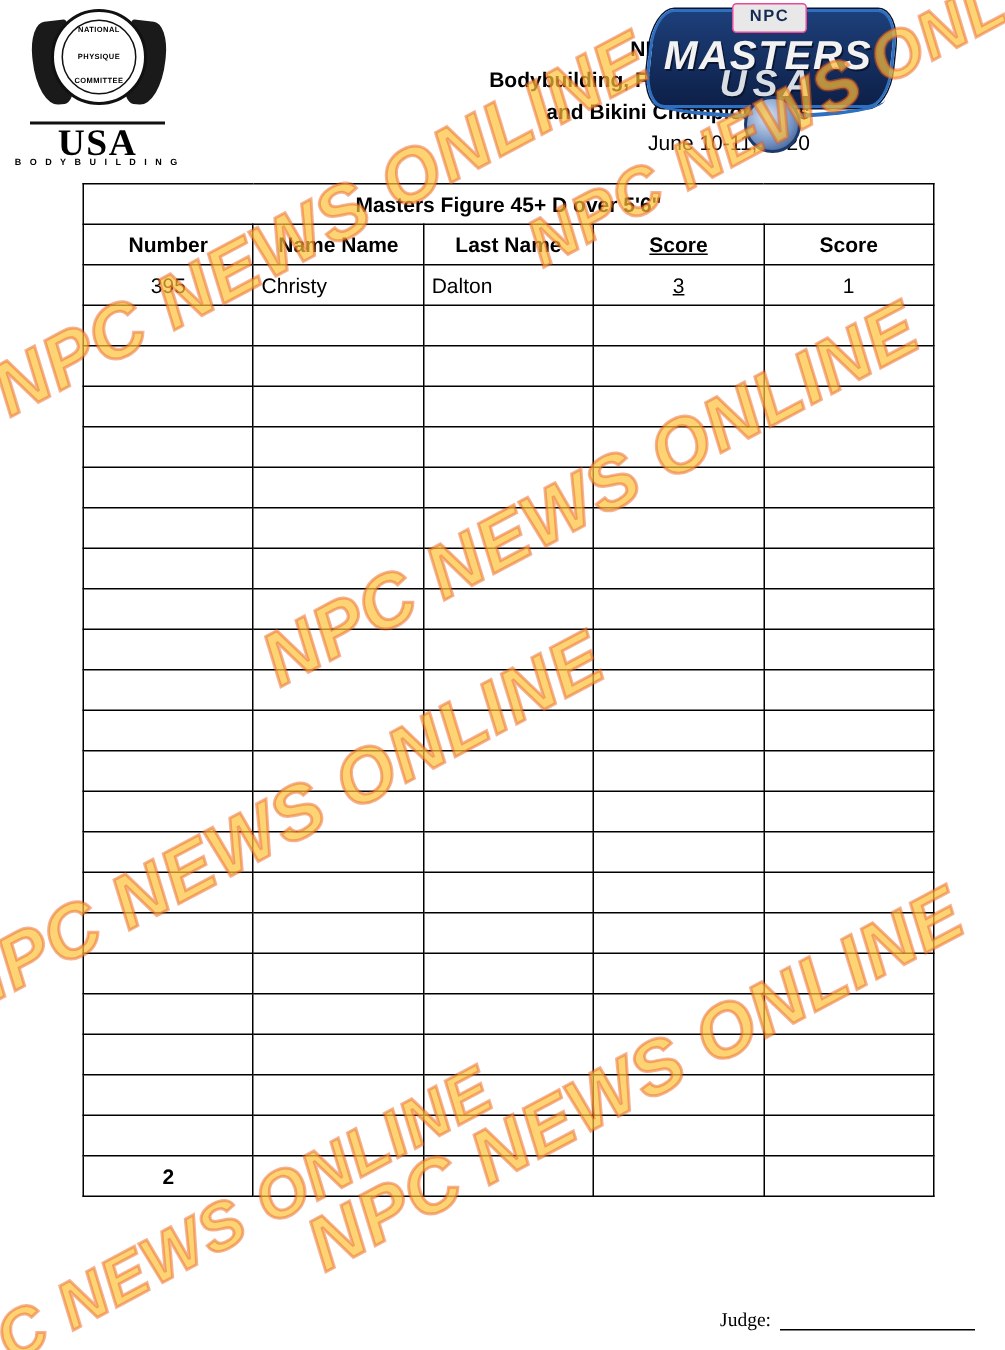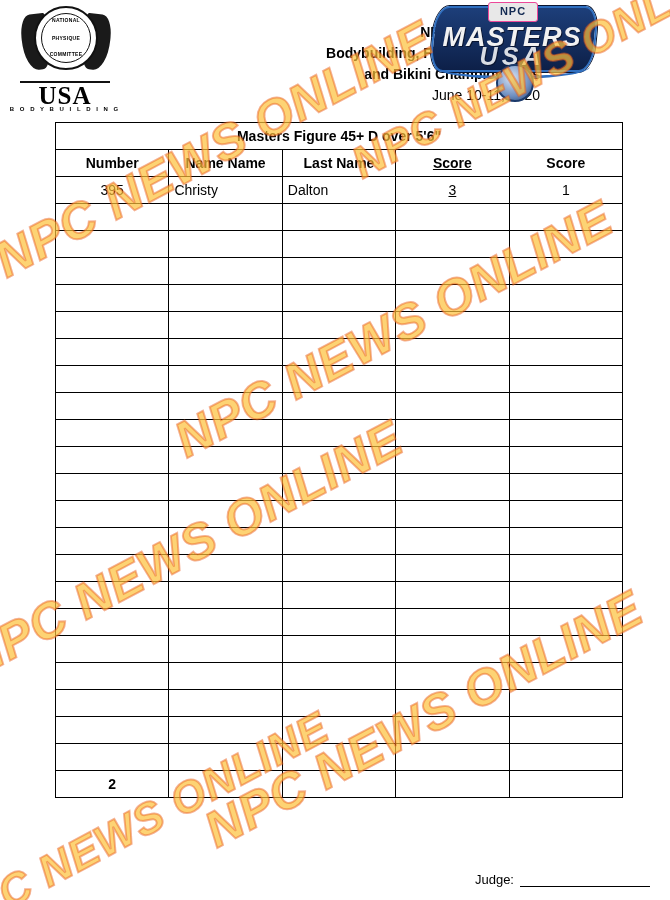--- a/index.html
+++ b/index.html
@@ -258,20 +258,21 @@
 
   
   .judge {
     position: absolute;
     right: 20px;
     top: 872px;
     font-size: 13px;
     display: flex;
     align-items: center;
     gap: 6px;
+    font-family: Liberation Serif, serif;
   }
   .judge-rule {
     display: inline-block;
     width: 130px;
     border-bottom: 1px solid #000;
     height: 13px;
   }
 
   
   .wm-layer {

